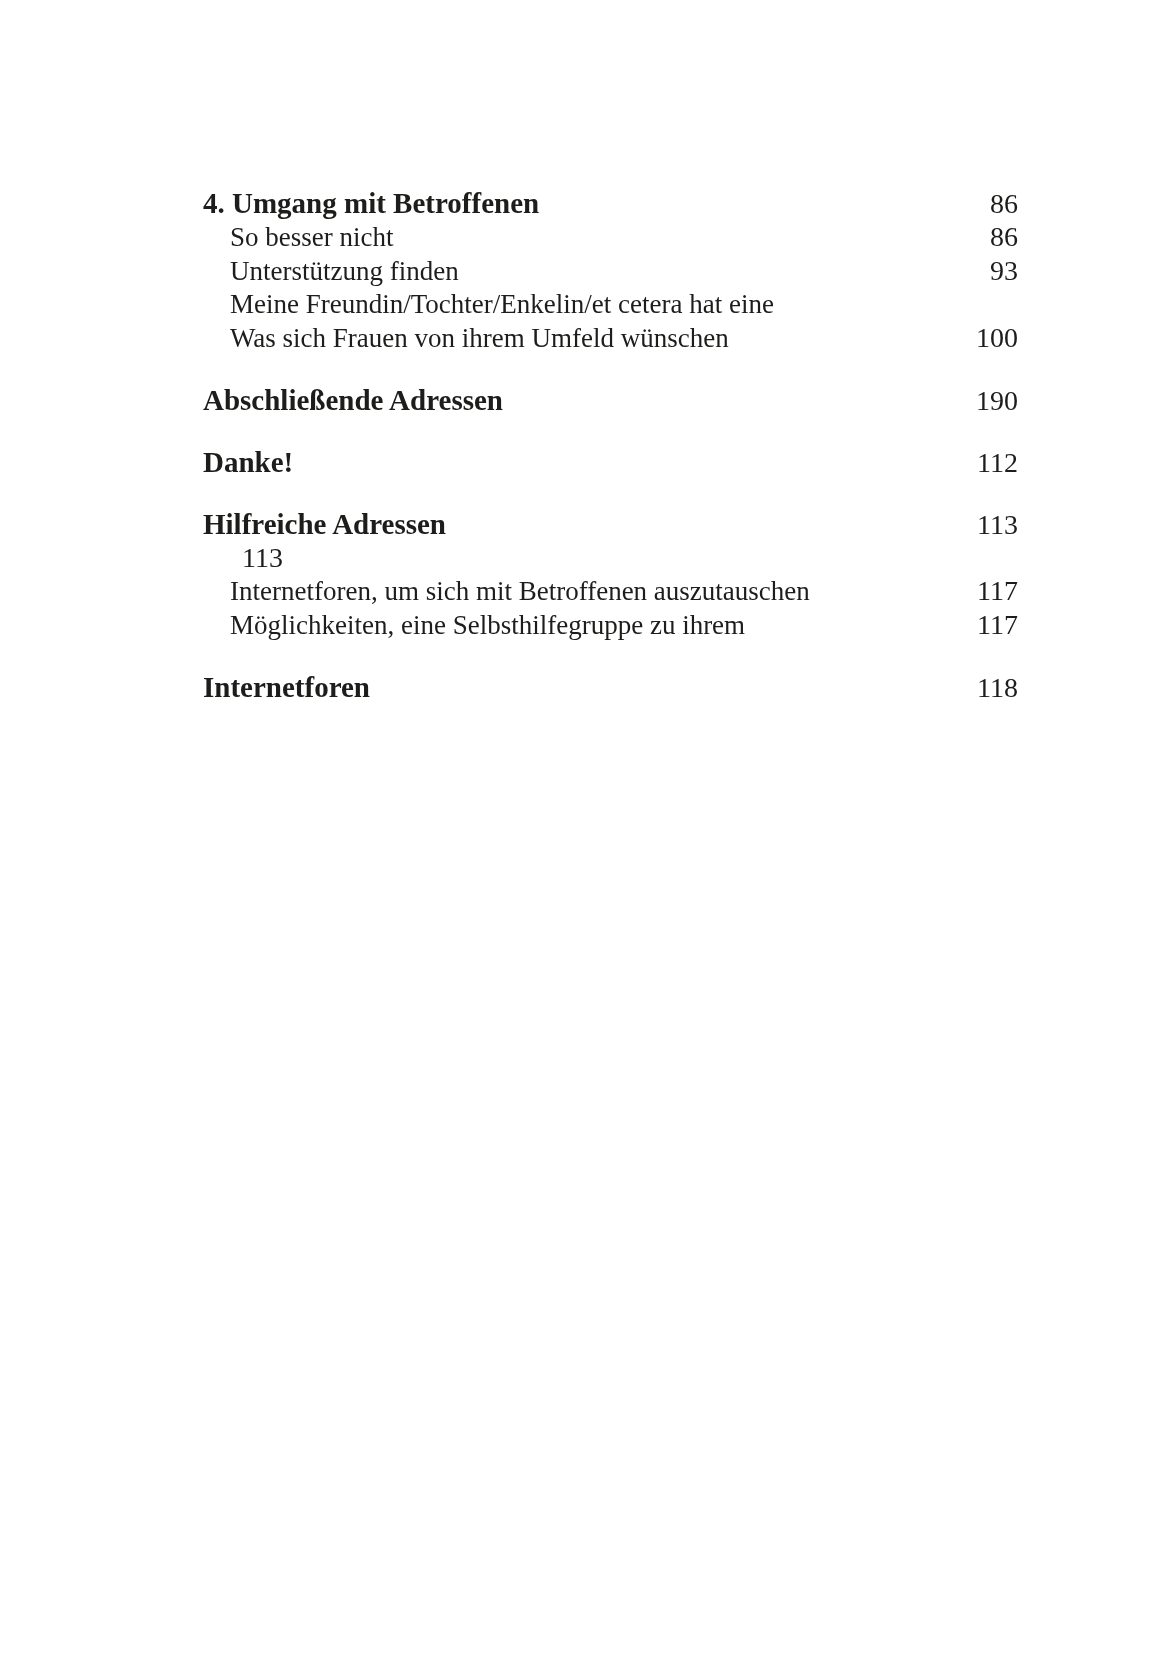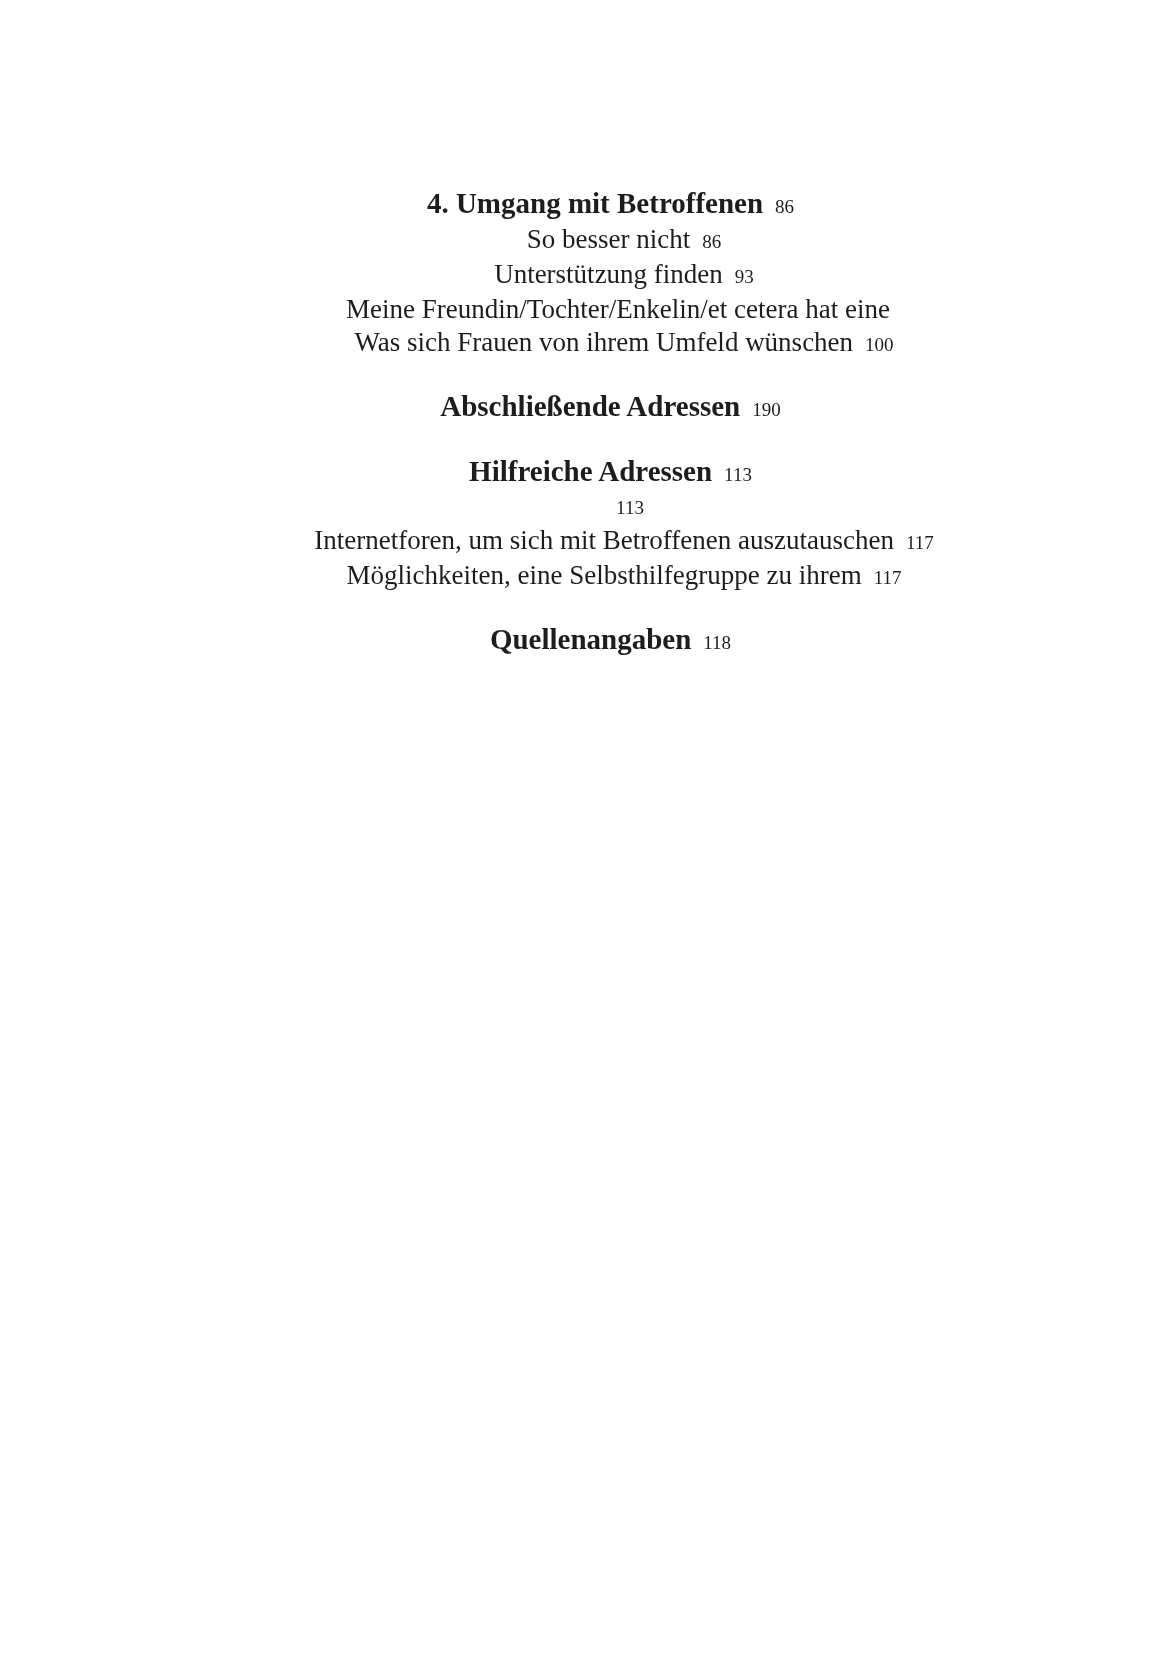--- a/index.html
+++ b/index.html
@@ -16,31 +16,31 @@
     overflow: hidden;
   }
   .toc {
     position: absolute;
     left: 203px;
     top: 187px;
     width: 815px;
   }
   .row {
     display: flex;
-    justify-content: center;
+    justify-content: space-between;
     align-items: baseline;
     line-height: 33px;
     font-size: 27px;
   }
   .row .title {
     white-space: pre;
   }
   .row .page-num {
     font-weight: normal;
-    font-size: 19px;
+    font-size: 28px;
     margin-left: 12px;
   }
   .chapter {
     font-weight: bold;
     font-size: 29px;
   }
   .sub {
     padding-left: 27px;
   }
   .gap {
@@ -76,20 +76,24 @@
   <div class="row sub">
     <span class="title">Was sich Frauen von ihrem Umfeld wünschen</span>
     <span class="page-num">100</span>
   </div>
 
   <div class="row chapter gap">
     <span class="title">Abschließende Adressen</span>
     <span class="page-num">190</span>
   </div>
 
+  <div class="row chapter gap">
+    <span class="title">Danke!</span>
+    <span class="page-num">112</span>
+  </div>
 
   <div class="row chapter gap">
     <span class="title">Hilfreiche Adressen</span>
     <span class="page-num">113</span>
   </div>
 
   <div class="row sub">
     <span class="page-num">113</span>
   </div>
 
@@ -97,17 +101,17 @@
     <span class="title">Internetforen, um sich mit Betroffenen auszutauschen</span>
     <span class="page-num">117</span>
   </div>
 
   <div class="row sub">
     <span class="title">Möglichkeiten, eine Selbsthilfegruppe zu ihrem</span>
     <span class="page-num">117</span>
   </div>
 
   <div class="row chapter gap">
-    <span class="title">Quellenangaben</span>
+    <span class="title">Internetforen</span>
     <span class="page-num">118</span>
   </div>
 
 </div>
 
 </body></html>

